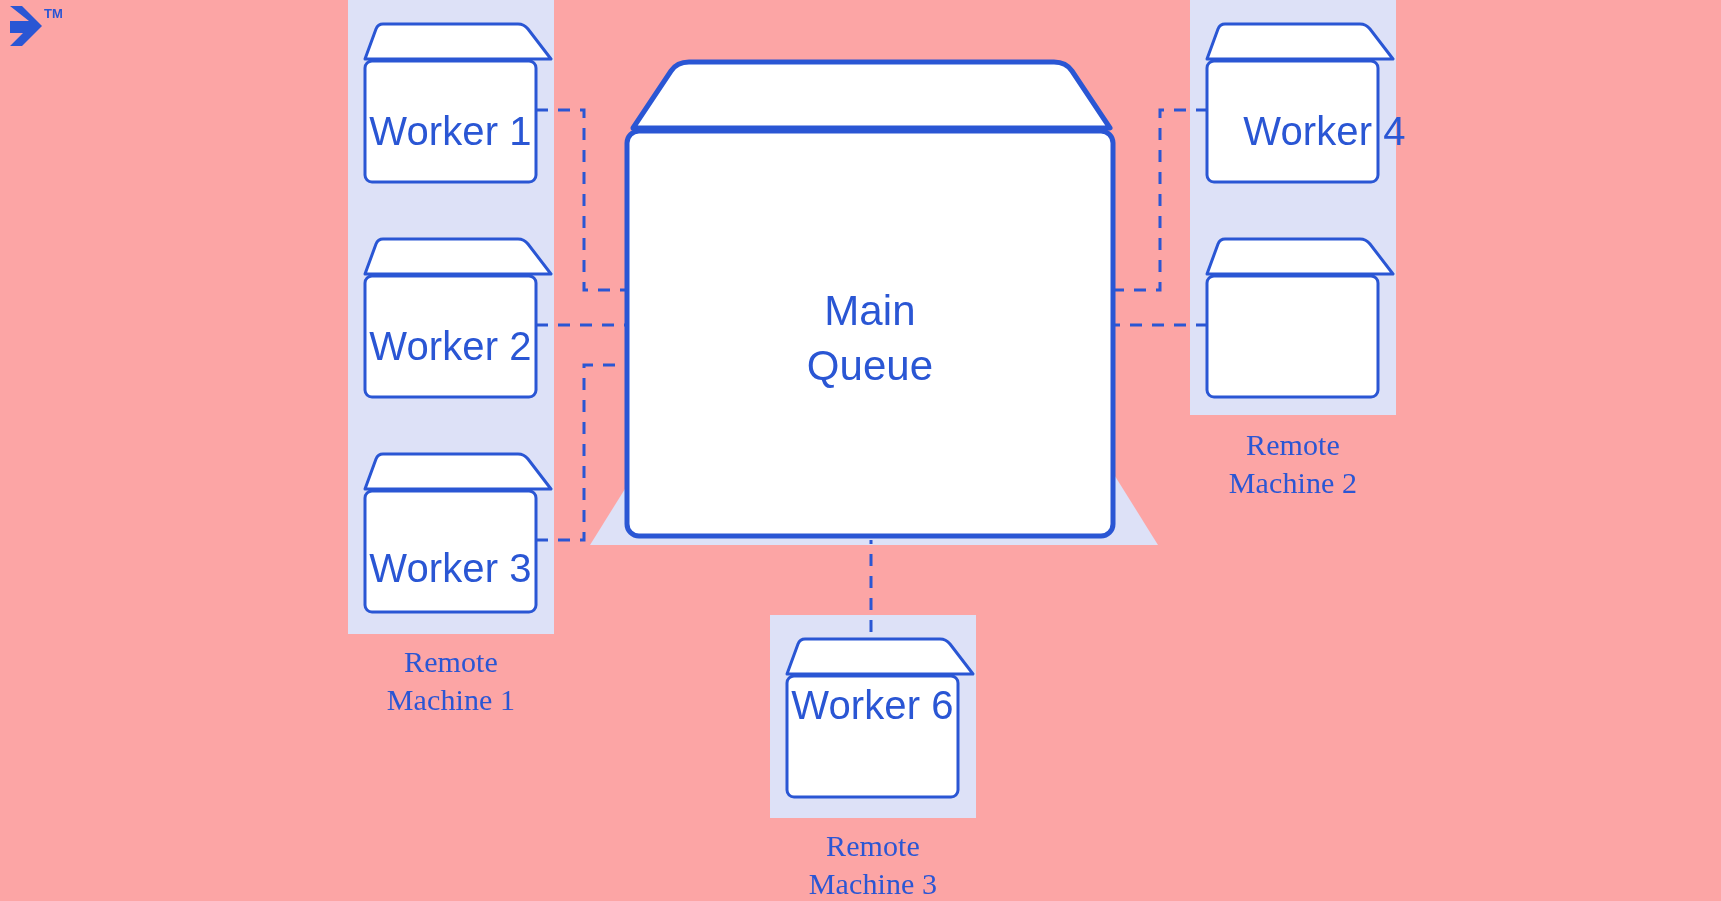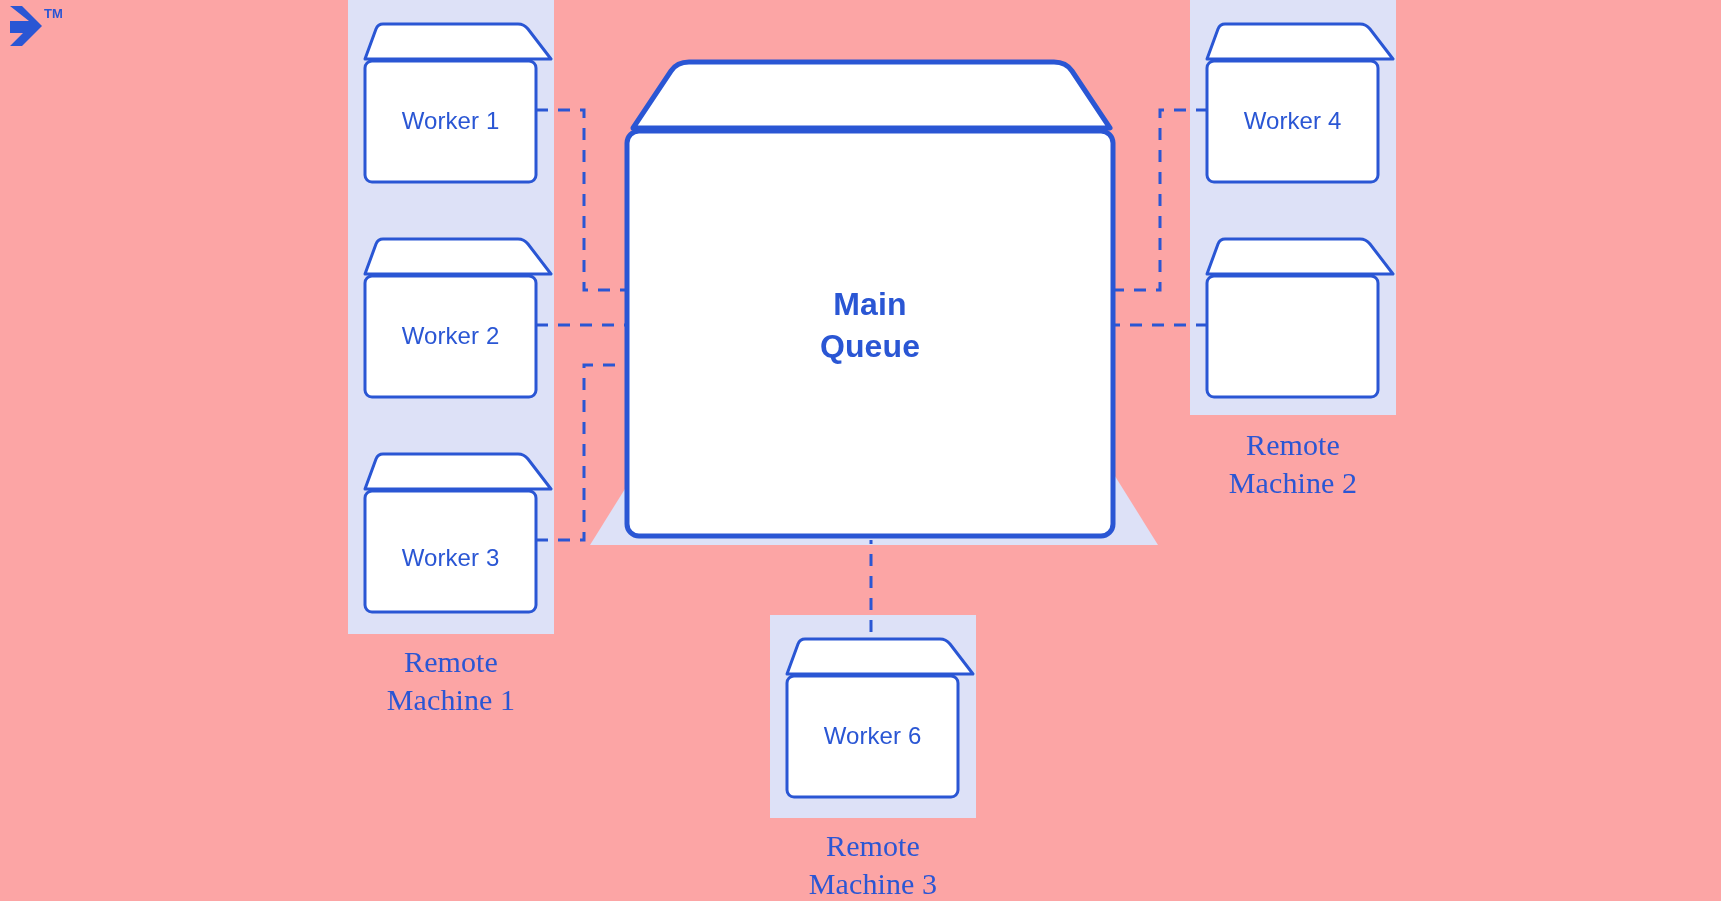--- a/index.html
+++ b/index.html
@@ -29,31 +29,31 @@
   .queue-label {
     position: absolute;
     color: #2a56d4;
     text-align: center;
     line-height: 1.28;
     letter-spacing: 0.1px;
     user-select: none;
     white-space: pre-line;
   }
   .node-label {
-    font-size: 24px;
+    font-size: 40px;
     font-weight: 400;
   }
   .machine-label {
     font-size: 30px;
     font-weight: 400;
     font-family: Liberation Serif, serif;
   }
   .queue-label {
-    font-size: 32px;
-    font-weight: 700;
+    font-size: 42px;
+    font-weight: 400;
     line-height: 1.3;
   }
 </style>
 </head>
 <body>
 
 <div id="stage">
 
   <svg id="diagram-svg" viewBox="0 0 1721 901">
 
@@ -124,24 +124,24 @@
       <text x="44" y="18" font-family="Liberation Sans, sans-serif" font-size="13" font-weight="700" fill="#2a56d4">TM</text>
     </g>
   </svg>
 
   <div class="node-label" style="left:365px; top:106px; width:171px;">Worker 1</div>
 
   <div class="node-label" style="left:365px; top:321px; width:171px;">Worker 2</div>
 
   <div class="node-label" style="left:365px; top:536px; width:171px;margin-top:7px;">Worker 3</div>
 
-  <div class="node-label" style="left:1207px; top:106px; width:171px;">Worker 4</div>
+  <div class="node-label" style="left:1207px; top:106px; width:171px;padding-left:32px;">Worker 4</div>
 
 
-  <div class="node-label" style="left:787px; top:721px; width:171px;">Worker 6</div>
+  <div class="node-label" style="left:787px; top:680px; width:171px;">Worker 6</div>
 
   <div class="queue-label" style="left:627px; top:284px; width:486px;">Main
 Queue</div>
 
   <div class="machine-label" style="left:311px; top:643px; width:280px;">Remote
 Machine 1</div>
 
   <div class="machine-label" style="left:1153px; top:426px; width:280px;">Remote
 Machine 2</div>
 

